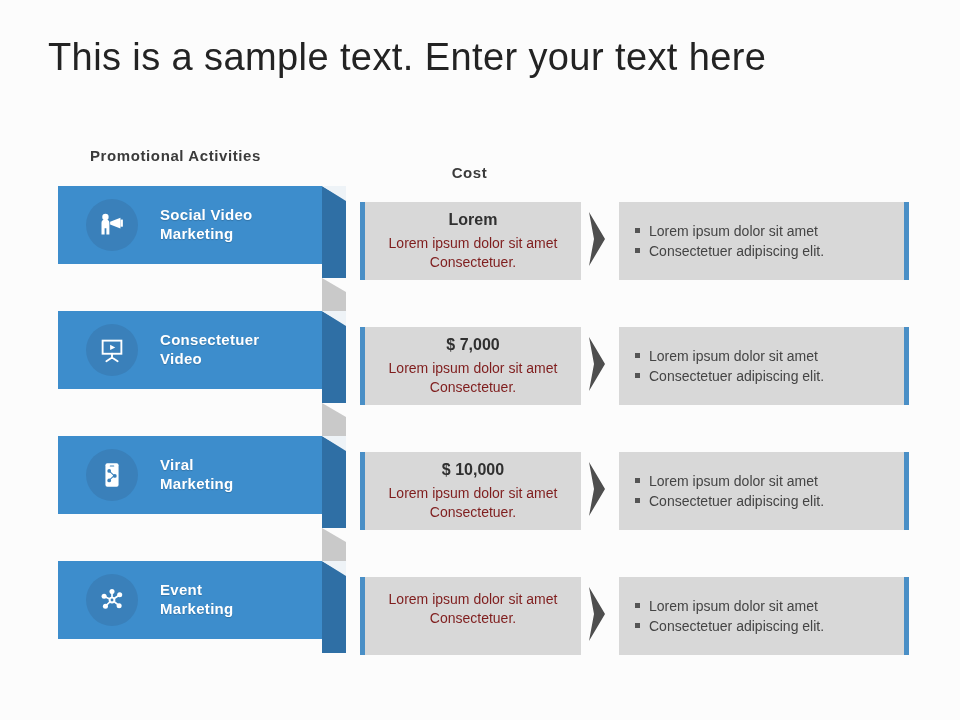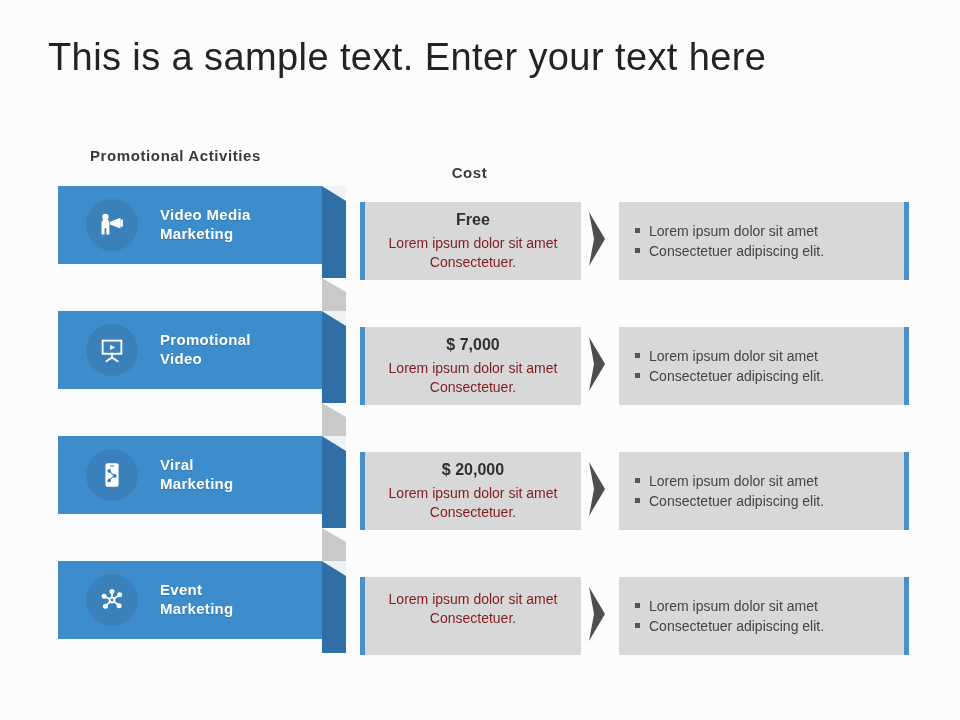--- a/index.html
+++ b/index.html
@@ -135,27 +135,27 @@
     <div class="activity-bar">
       <div class="icon-circle">
         <svg width="30" height="30" viewBox="0 0 32 32" fill="#fff">
           <circle cx="9" cy="7.5" r="3.4"></circle>
           <path d="M4.8 13.5c0-2.2 1.9-3.6 4.2-3.6s4.2 1.4 4.2 3.6V26H10v-6.5H8.1V26H4.8z"></path>
           <path d="M14 12.5l11-4.2v11.4l-11-4.2z"></path>
           <rect x="25" y="10.2" width="2.6" height="7.6"></rect>
         </svg>
       </div>
       <div class="activity-label">
-        <div>Video  Media</div>
+        <div>Social  Video</div>
         <div>Marketing</div>
       </div>
     </div>
 
     <div class="cost-box">
-      <div class="cost-value">Free</div>
+      <div class="cost-value">Lorem</div>
       <div class="cost-desc">Lorem ipsum dolor sit amet Consectetuer.</div>
     </div>
 
     <div class="chevron"></div>
 
     <div class="benefits-box">
       <ul class="benefits-list">
         <li>Lorem ipsum dolor sit amet</li>
         <li>Consectetuer adipiscing elit.</li>
       </ul>
@@ -169,21 +169,21 @@
 
     <div class="activity-bar">
       <div class="icon-circle">
         <svg width="30" height="30" viewBox="0 0 32 32" fill="none" stroke="#fff" stroke-width="2">
           <rect x="6" y="6" width="20" height="14"></rect>
           <path d="M16 20v4M16 24l-6 4M16 24l6 4" stroke-linecap="round"></path>
           <polygon points="14,10.5 14,16 19.5,13.2" fill="#fff" stroke="none"></polygon>
         </svg>
       </div>
       <div class="activity-label">
-        <div>Promotional</div>
+        <div>Consectetuer</div>
         <div>Video</div>
       </div>
     </div>
 
     <div class="cost-box">
       <div class="cost-value">$ 7,000</div>
       <div class="cost-desc">Lorem ipsum dolor sit amet Consectetuer.</div>
     </div>
 
     <div class="chevron"></div>
@@ -216,21 +216,21 @@
           </g>
         </svg>
       </div>
       <div class="activity-label">
         <div>Viral</div>
         <div>Marketing</div>
       </div>
     </div>
 
     <div class="cost-box">
-      <div class="cost-value">$ 20,000</div>
+      <div class="cost-value">$ 10,000</div>
       <div class="cost-desc">Lorem ipsum dolor sit amet Consectetuer.</div>
     </div>
 
     <div class="chevron"></div>
 
     <div class="benefits-box">
       <ul class="benefits-list">
         <li>Lorem ipsum dolor sit amet</li>
         <li>Consectetuer adipiscing elit.</li>
       </ul>

